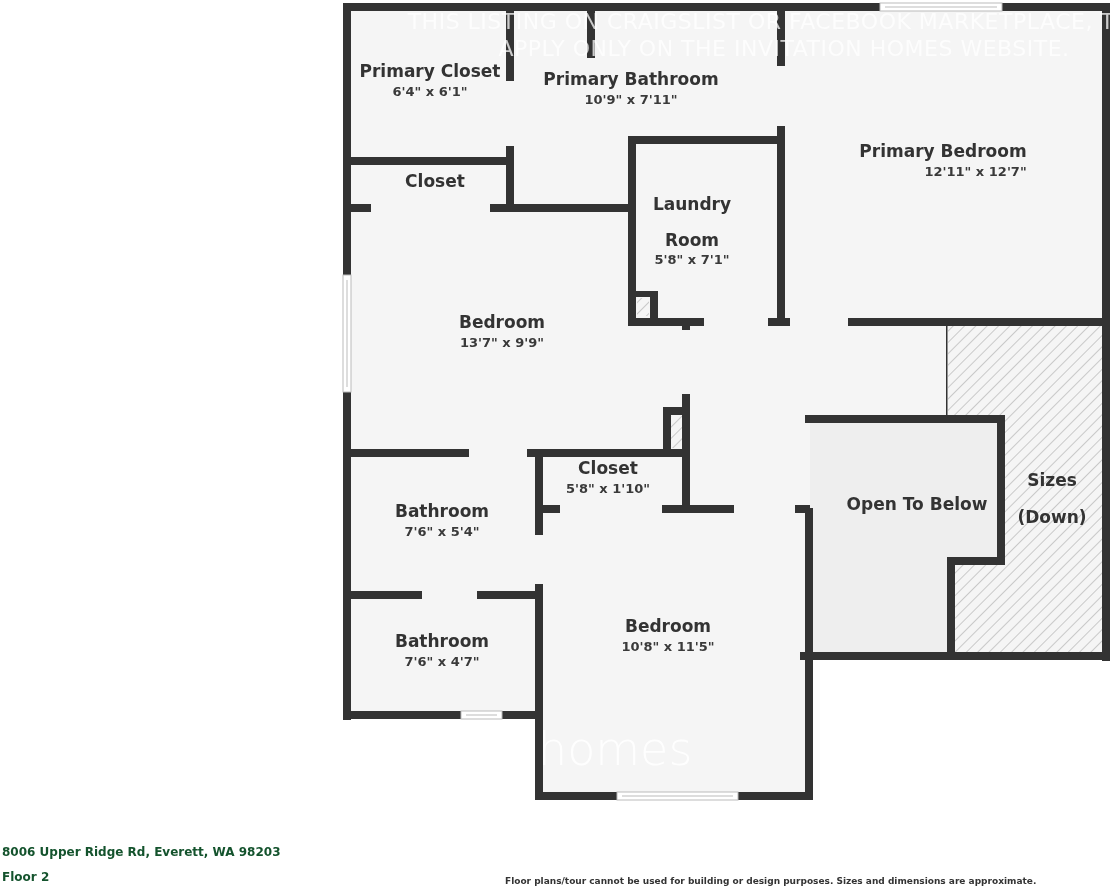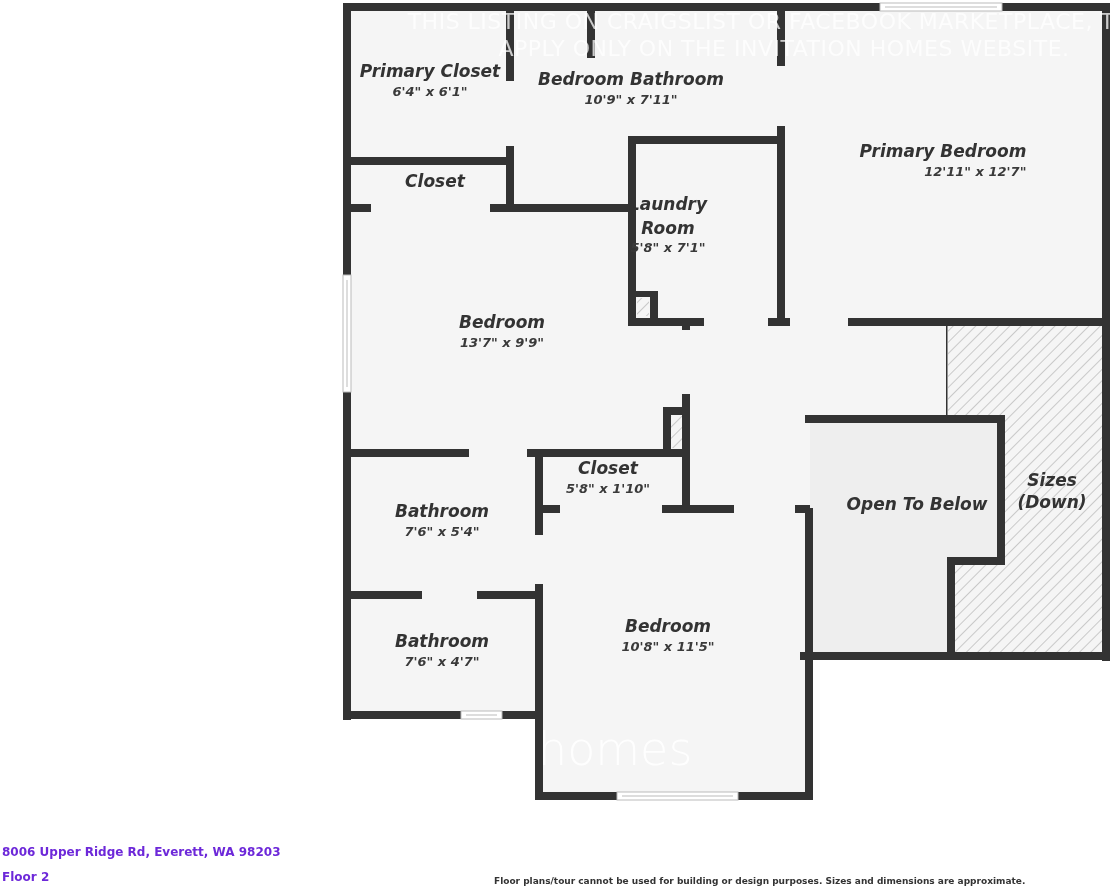--- a/index.html
+++ b/index.html
@@ -1,23 +1,23 @@
 <!DOCTYPE html>
 <html><head>
 <meta charset="utf-8">
 <style>
   html, body { margin:0; padding:0; background:#ffffff; }
   body { width:1112px; height:889px; position:relative; overflow:hidden; font-family:"DejaVu Sans", sans-serif; }
   #plan { position:absolute; left:0; top:0; width:1112px; height:889px; }
-  .label { position:absolute; text-align:center; color:#333333; transform:translateX(-50%); white-space:nowrap; line-height:1.15;font-style:italic; }
+  .label { position:absolute; text-align:center; color:#333333; transform:translateX(-50%); white-space:nowrap; line-height:1.15; }
   .label .name { font-size:17px; font-weight:bold; display:block; }
   .label .dim { font-size:13px; font-weight:bold; display:block; margin-top:3px; color:#3a3a3a; }
   .wm { position:absolute; color:rgba(255,255,255,0.75); font-size:22px; white-space:nowrap; transform:translateX(-50%); letter-spacing:0.5px;margin-left:36px; }
   .wm-logo { position:absolute; color:rgba(255,255,255,0.9); font-size:46px; font-weight:300; }
-  .footer { position:absolute; color:#6d28d9; font-size:12px; font-weight:bold; }
+  .footer { position:absolute; color:#14532d; font-size:12px; font-weight:bold; }
   .disclaimer { position:absolute; color:#333; font-size:9px; font-weight:bold; }
 </style>
 </head>
 <body>
 
 <svg id="plan" viewBox="0 0 1112 889" xmlns="http://www.w3.org/2000/svg">
   <defs>
     <pattern id="hatch" patternUnits="userSpaceOnUse" width="8" height="8" patternTransform="rotate(45)">
       <rect width="8" height="8" fill="#f5f5f5"></rect>
       <line x1="0" y1="0" x2="0" y2="8" stroke="#bbbbbb" stroke-width="1.5"></line>
@@ -124,33 +124,33 @@
 
 <div class="wm" style="left:725px; top:9px;">THIS LISTING ON CRAIGSLIST OR FACEBOOK MARKETPLACE, T</div>
 <div class="wm" style="left:748px; top:36px;">APPLY ONLY ON THE INVITATION HOMES WEBSITE.</div>
 <div class="wm-logo" style="left:538px; top:722px;">homes</div>
 
 <div class="label" style="left:430px; top:62px;">
   <span class="name">Primary Closet</span>
   <span class="dim">6'4" x 6'1"</span>
 </div>
 <div class="label" style="left:631px; top:70px;">
-  <span class="name">Bedroom Bathroom</span>
+  <span class="name">Primary Bathroom</span>
   <span class="dim">10'9" x 7'11"</span>
 </div>
 <div class="label" style="left:943px; top:142px;text-align:right;">
   <span class="name">Primary Bedroom</span>
   <span class="dim">12'11" x 12'7"</span>
 </div>
 <div class="label" style="left:435px; top:172px;">
   <span class="name">Closet</span>
 </div>
-<div class="label" style="left:668px; top:195px;">
+<div class="label" style="left:692px; top:195px;">
   <span class="name">Laundry</span>
-  <span class="name" style="margin-top:4px;">Room</span>
+  <span class="name" style="margin-top:16px;">Room</span>
   <span class="dim">5'8" x 7'1"</span>
 </div>
 <div class="label" style="left:502px; top:313px;">
   <span class="name">Bedroom</span>
   <span class="dim">13'7" x 9'9"</span>
 </div>
 <div class="label" style="left:608px; top:459px;">
   <span class="name">Closet</span>
   <span class="dim">5'8" x 1'10"</span>
 </div>
@@ -164,18 +164,18 @@
 </div>
 <div class="label" style="left:668px; top:617px;">
   <span class="name">Bedroom</span>
   <span class="dim">10'8" x 11'5"</span>
 </div>
 <div class="label" style="left:917px; top:495px;">
   <span class="name">Open To Below</span>
 </div>
 <div class="label" style="left:1052px; top:471px;">
   <span class="name">Sizes</span>
-  <span class="name" style="margin-top:2px;">(Down)</span>
+  <span class="name" style="margin-top:17px;">(Down)</span>
 </div>
 
 <div class="footer" style="left:2px; top:845px;">8006 Upper Ridge Rd, Everett, WA 98203</div>
 <div class="footer" style="left:2px; top:870px;">Floor 2</div>
-<div class="disclaimer" style="left:494px; top:876px;">Floor plans/tour cannot be used for building or design purposes. Sizes and dimensions are approximate.</div>
+<div class="disclaimer" style="left:505px; top:876px;">Floor plans/tour cannot be used for building or design purposes. Sizes and dimensions are approximate.</div>
 
 </body></html>

